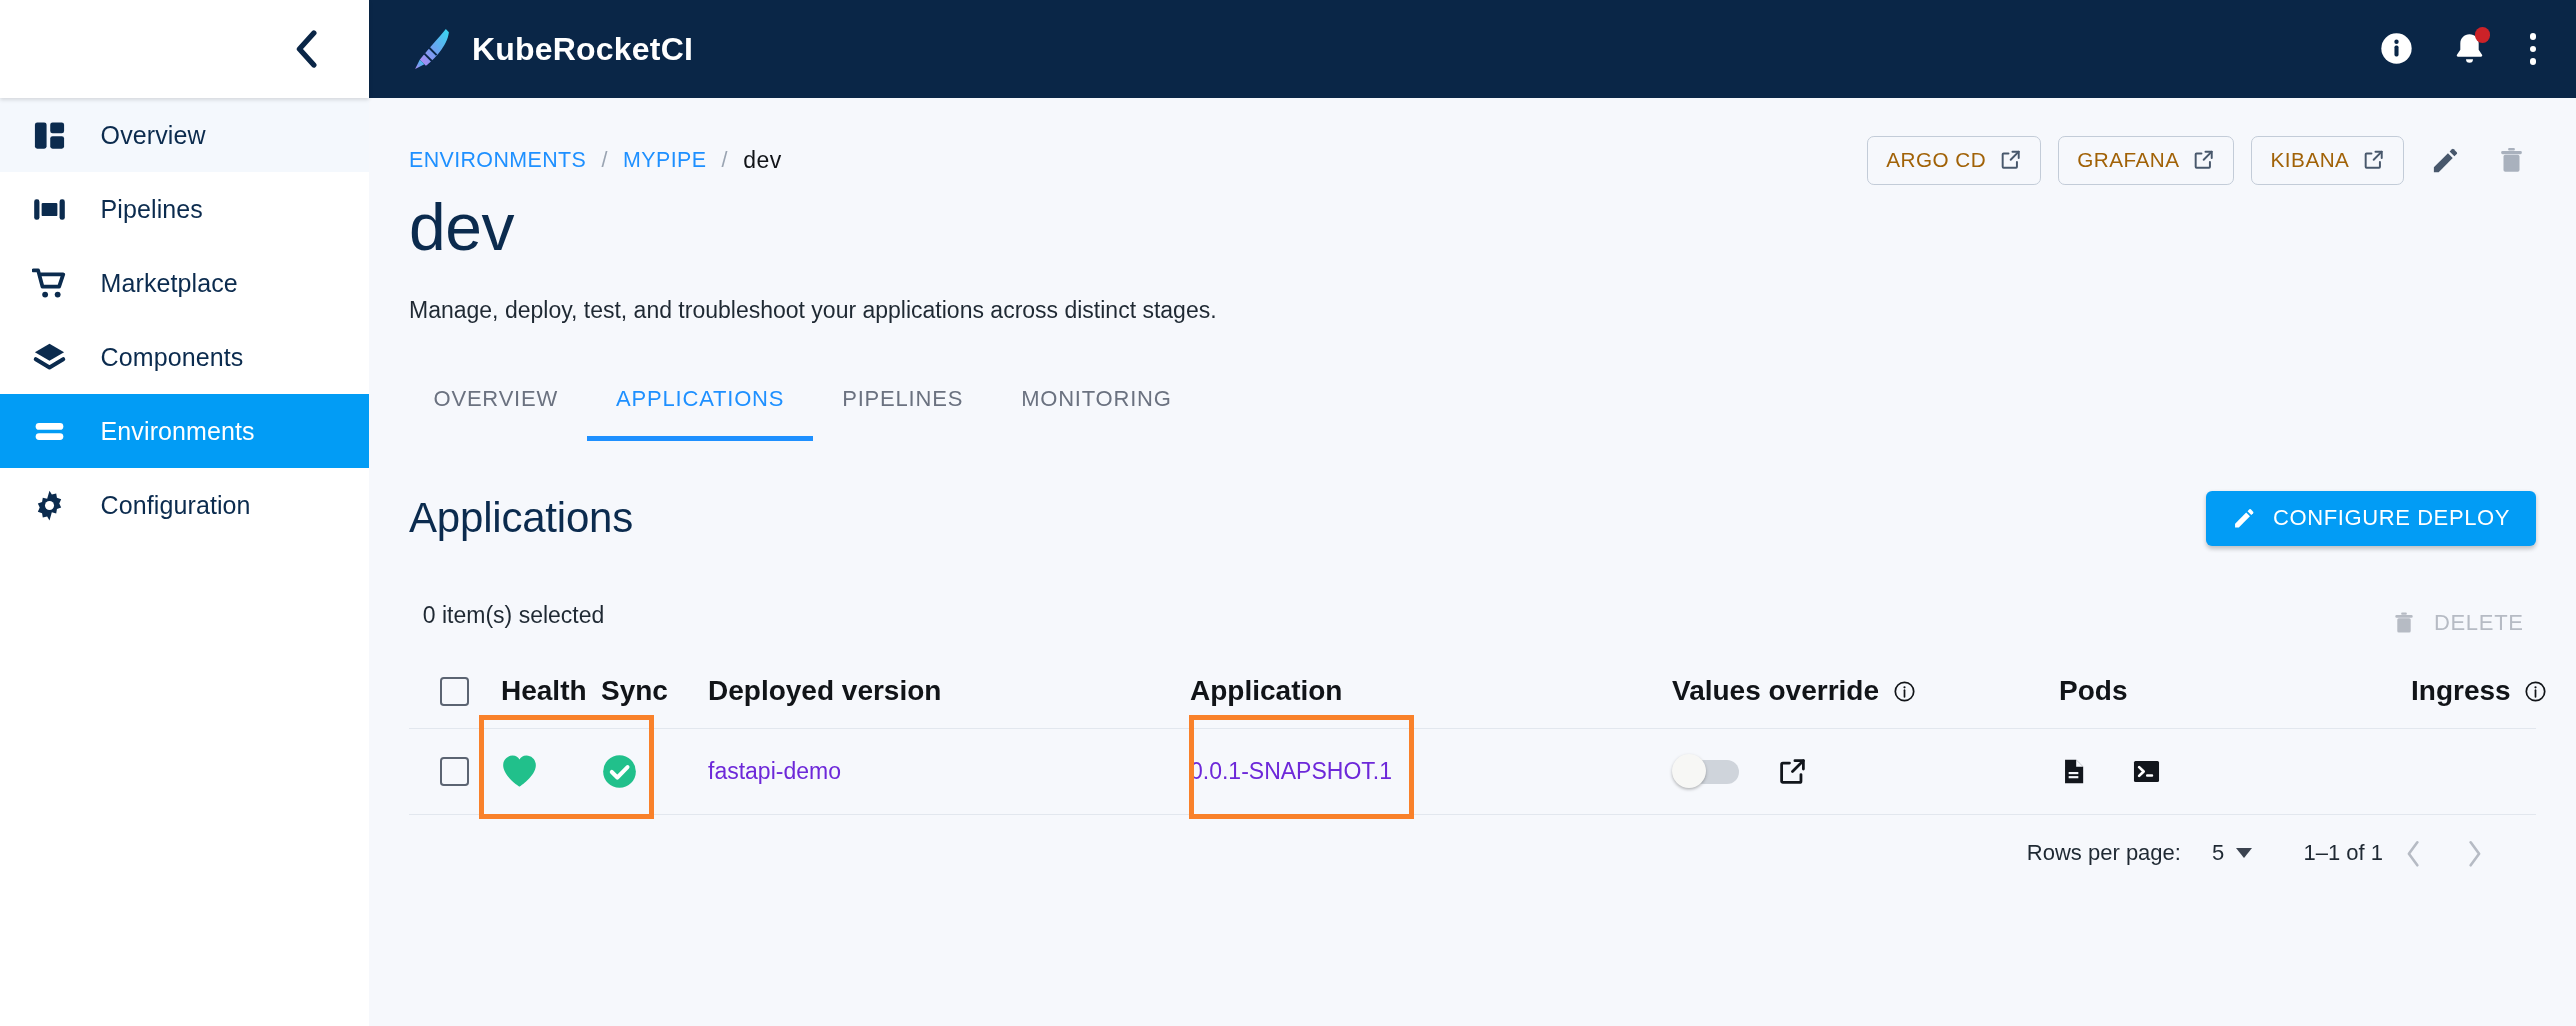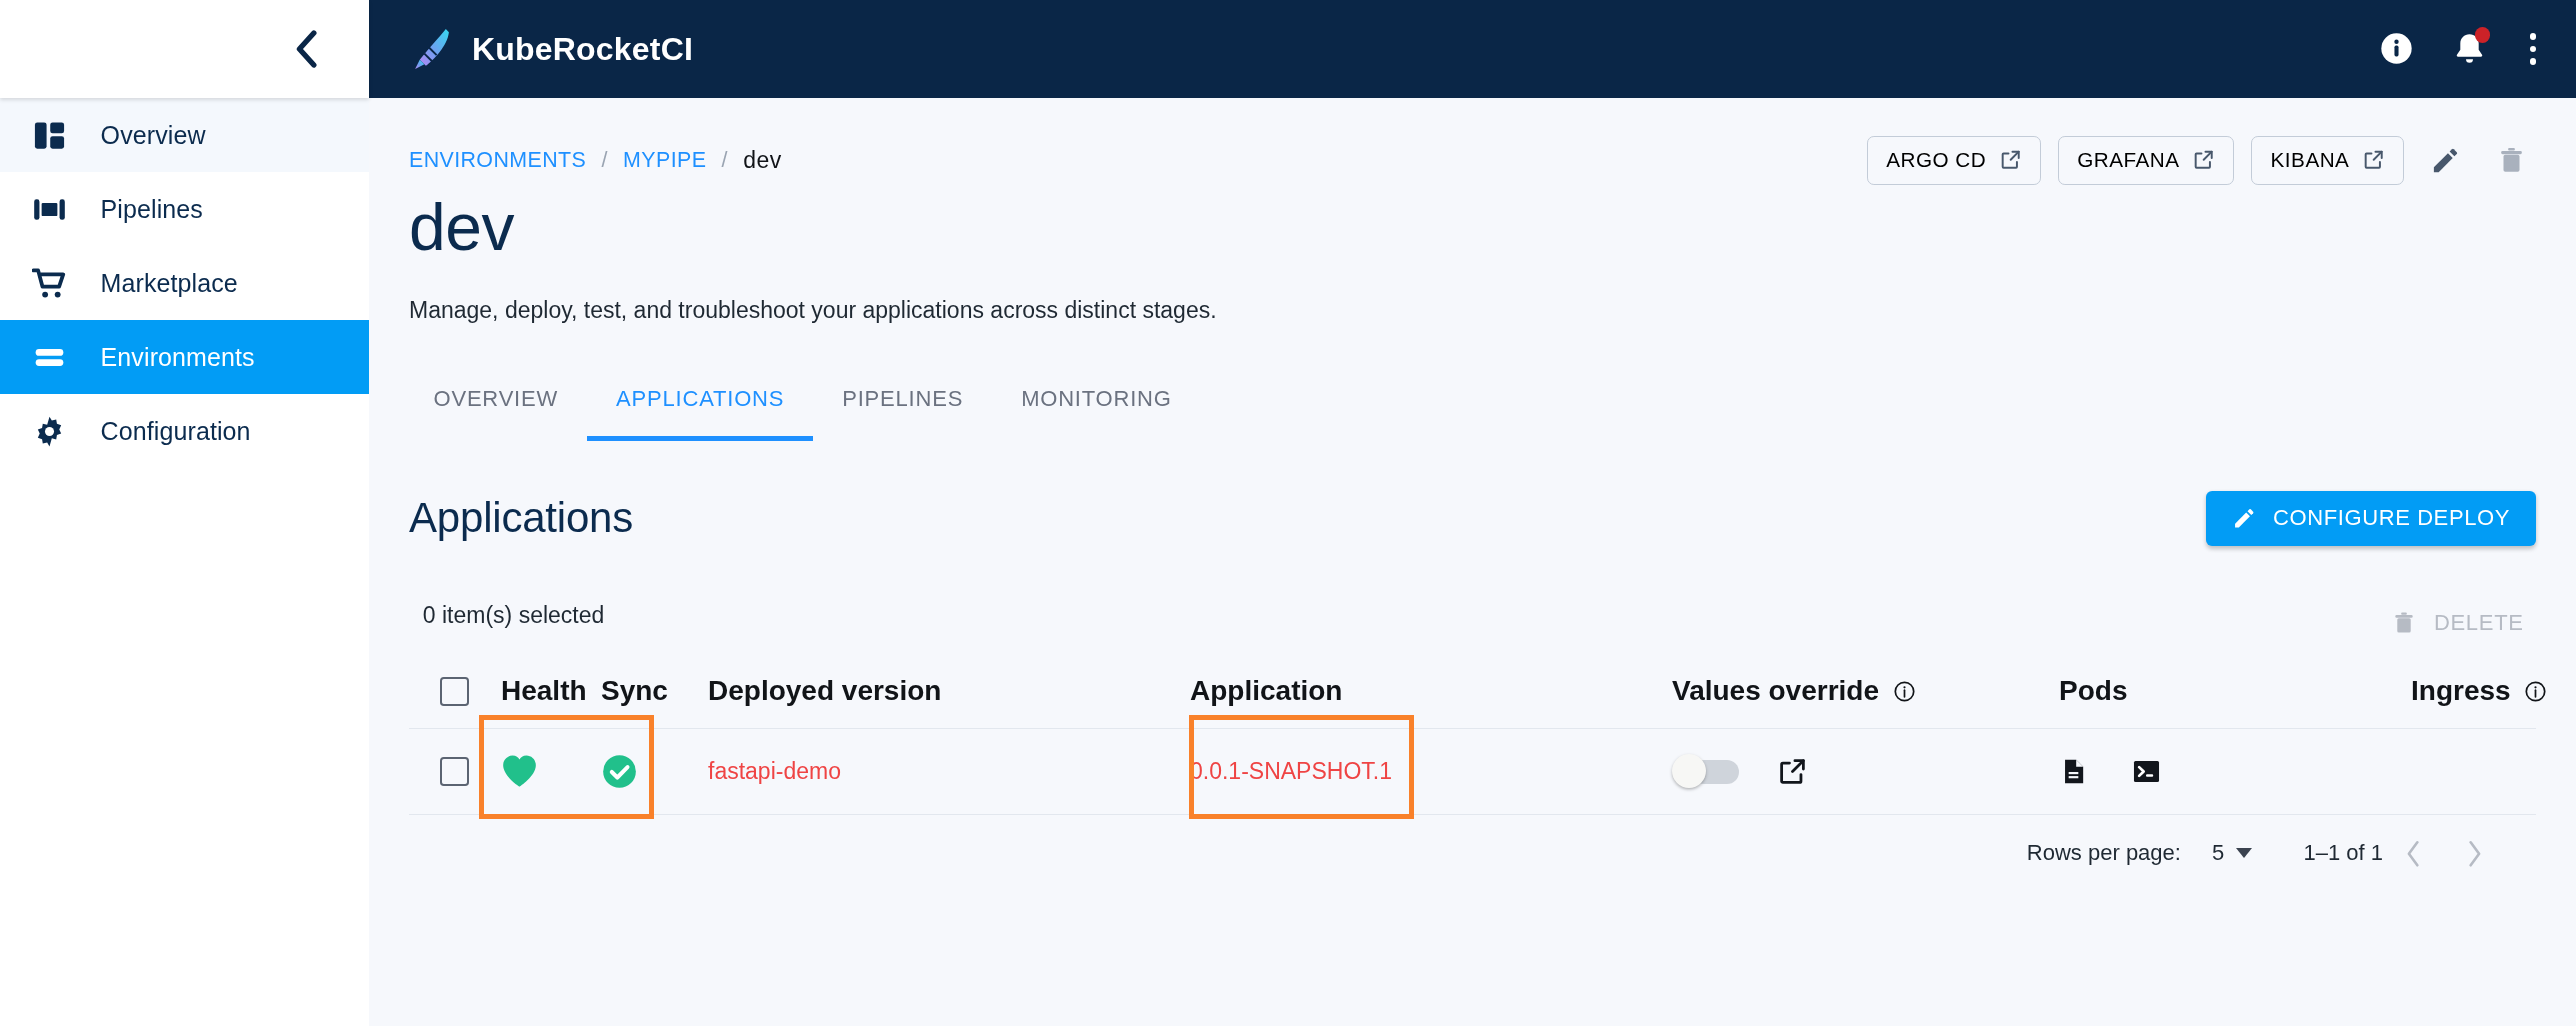--- a/index.html
+++ b/index.html
@@ -92,21 +92,21 @@
     padding-top: 46px; height: 78px;
   }
   .crumbs { display: flex; align-items: center; font-size: 21.4px; letter-spacing: 0.4px; }
   .crumb-link { color: #1e90ff; cursor: pointer; }
   .crumb-sep { color: #9aa4b2; margin: 0 15.3px; }
   .crumb-current { color: #111418; font-size: 23px; }
   .crumb-actions { margin-left: auto; display: flex; align-items: center; gap: 17px; }
   .ext-btn {
     height: 49px; padding: 0 18.4px;
     border: 1.5px solid #c3ccd8; border-radius: 6.9px;
-    background: transparent; color: #000000;
+    background: transparent; color: #a16207;
     font-size: 20.7px; letter-spacing: 0.5px;
     display: flex; align-items: center; gap: 13.8px;
     cursor: pointer; font-family: inherit;
   }
   .icon-btn { width: 49px; height: 49px; display: flex; align-items: center; justify-content: center; cursor: pointer; }
 
   .page-title {
     font-size: 66px; color: #0b2b4e; font-weight: normal;
     margin-top: 17px; line-height: 1.05; letter-spacing: -0.4px;
   }
@@ -164,21 +164,21 @@
   .c-app     { width: 482px; flex: 0 0 482px; }
   .c-version { width: 482px; flex: 0 0 482px; }
   .c-values  { width: 387px; flex: 0 0 387px; }
   .c-pods    { width: 352px; flex: 0 0 352px; }
   .c-ingress { flex: 1; justify-content: flex-end; padding-right: 37px; }
   .hdr-ingress { justify-content: flex-end; padding-right: 24.5px; }
   .chk {
     width: 29px; height: 29px; border: 2.3px solid #5b6472; border-radius: 3.8px;
     background: transparent; cursor: pointer;
   }
-  .link { color: #ef4444; font-size: 23px; cursor: pointer; }
+  .link { color: #6d28d9; font-size: 23px; cursor: pointer; }
   .hdr-info { margin-left: 13.8px; display: inline-flex; align-items: center; }
 
   
   .toggle { width: 74px; height: 34px; position: relative; cursor: pointer; display:flex; align-items:center;}
   .toggle .track {
     position: absolute; left: 20px; top: 5.4px;
     width: 47px; height: 24.5px; border-radius: 12.3px; background: #cfd4db;
   }
   .toggle .knob {
     position: absolute; left: 0; top: 0;
@@ -251,20 +251,29 @@
         <span class="nav-icon">
           <svg width="35" height="35" viewBox="0 0 24 24" fill="currentColor">
             <path d="M1 3h3.2l3 11.2h11.4l2.8-8.4H6.2" fill="none" stroke="currentColor" stroke-width="2.6" stroke-linecap="round" stroke-linejoin="round"></path>
             <circle cx="9" cy="19.6" r="2"></circle>
             <circle cx="17.6" cy="19.6" r="2"></circle>
           </svg>
         </span>
         <span class="nav-label">Marketplace</span>
       </div>
 
+      <div class="nav-item">
+        <span class="nav-icon">
+          <svg width="35" height="35" viewBox="0 0 24 24" fill="currentColor">
+            <path d="M12 2.5 L22 8.4 L12 14.3 L2 8.4 Z"></path>
+            <path d="M2.6 13.2 L12 18.8 L21.4 13.2" fill="none" stroke="currentColor" stroke-width="2.8" stroke-linecap="round" stroke-linejoin="round"></path>
+          </svg>
+        </span>
+        <span class="nav-label">Components</span>
+      </div>
 
       <div class="nav-item active">
         <span class="nav-icon">
           <svg width="35" height="35" viewBox="0 0 24 24" fill="currentColor">
             <rect x="2.5" y="6.2" width="19" height="4.6" rx="2.3"></rect>
             <rect x="2.5" y="13.2" width="19" height="4.6" rx="2.3"></rect>
           </svg>
         </span>
         <span class="nav-label">Environments</span>
       </div>

